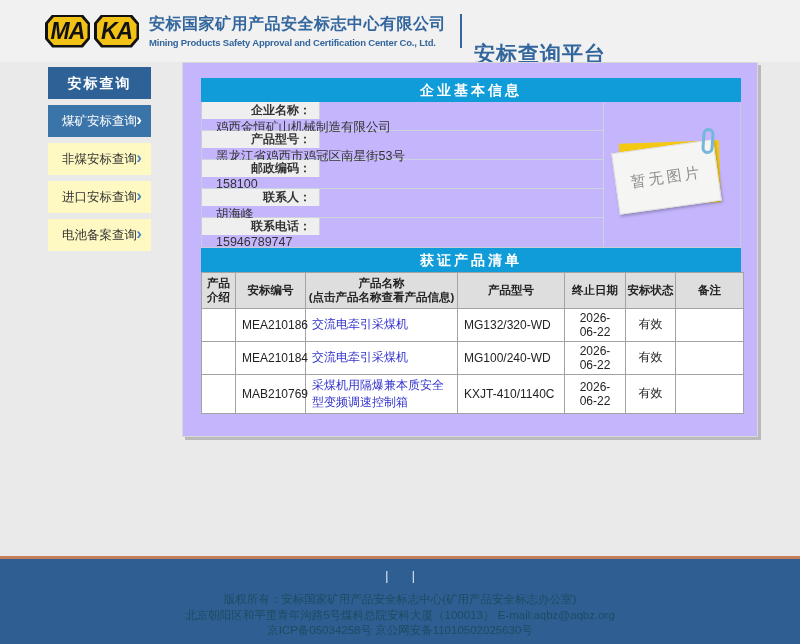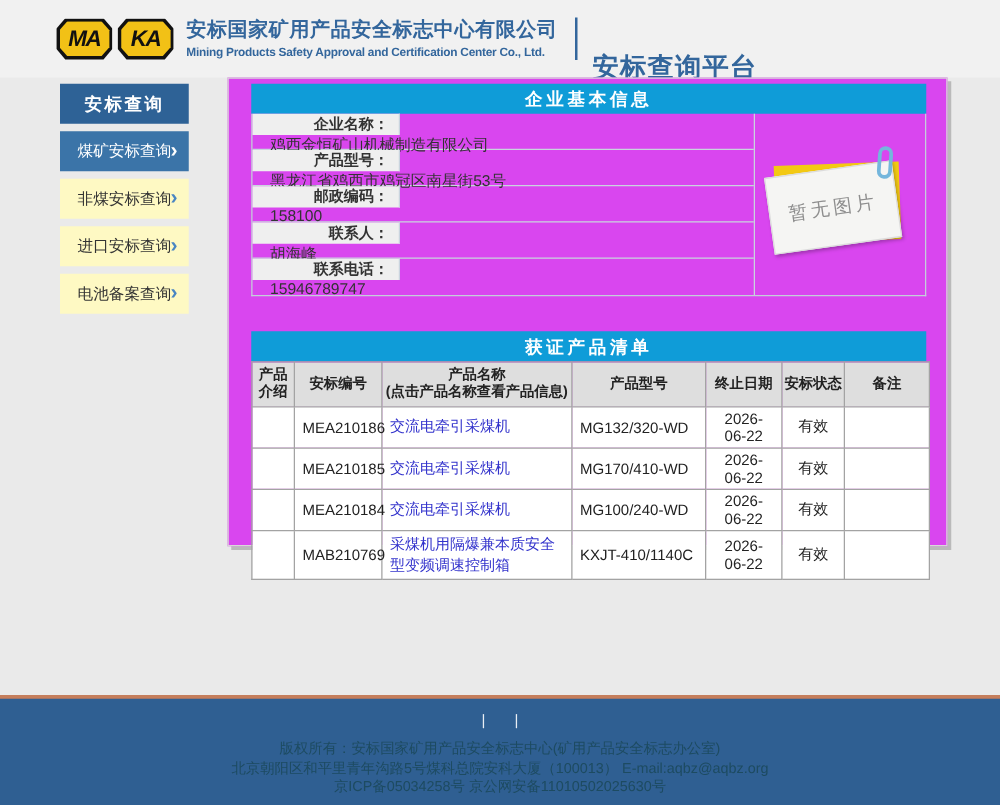--- a/index.html
+++ b/index.html
@@ -7,42 +7,42 @@
   body { background:#eaeaea; font-family:"Liberation Sans","DejaVu Sans",sans-serif; }
 
   
   .site-header { height:62px; background:#f1f1f1; display:flex; align-items:center; padding-left:45px; }
   .logo { display:flex; gap:4px; margin-right:10px; }
   .badge { position:relative; width:45px; height:33px; background:#111;
            clip-path:polygon(16% 0%,84% 0%,100% 26%,100% 74%,84% 100%,16% 100%,0% 74%,0% 26%); }
   .badge .inner { position:absolute; left:2.5px; top:2.5px; right:2.5px; bottom:2.5px; background:#f2c116;
            clip-path:polygon(16% 0%,84% 0%,100% 26%,100% 74%,84% 100%,16% 100%,0% 74%,0% 26%);
            display:flex; align-items:center; justify-content:center; }
-  .badge .inner span { font-weight:bold; font-style:italic; font-size:18px; color:#111; letter-spacing:-1px; }
+  .badge .inner span { font-weight:bold; font-style:italic; font-size:23px; color:#111; letter-spacing:-1px; }
   .org { margin-right:12px; }
   .org-cn { font-size:16px; font-weight:bold; color:#33669c; letter-spacing:0.5px; }
   .org-en { font-size:9.5px; font-weight:bold; color:#33669c; letter-spacing:-0.2px; margin-top:2px; }
   .vr { width:2px; height:34px; background:#33669c; margin:0 12px 0 2px; }
   .platform { font-size:21px; font-weight:bold; color:#33669c; letter-spacing:1px;margin-top:46px; }
 
   
   .main { position:relative; height:494px; }
   .sidebar { position:absolute; left:48px; top:5px; width:103px; }
   .side-title { height:32px; background:#2e6296; color:#fff; font-weight:bold; font-size:14px;
                 text-align:center; line-height:32px; letter-spacing:2px; margin-bottom:6px; }
   .side-item { position:relative; height:32px; background:#fef9c3; color:#333; font-size:12.5px;
                display:flex; align-items:center; justify-content:center; margin-bottom:6px; cursor:pointer; }
   .side-item .chev { position:absolute; right:9px; top:50%; transform:translateY(-54%);
                      color:#4a86c2; font-size:17px; font-weight:bold; }
   .side-item.active { background:#3b74a8; color:#fff; }
   .side-item.active .chev { color:#fff; }
 
-  .panel { position:absolute; left:182px; top:0; width:576px; height:375px; background:#d946ef;
+  .panel { position:absolute; left:182px; top:0; width:576px; height:375px; background:#c4b5fd;
            border:1px solid #d8d8d8; box-shadow:3px 3px 0 rgba(145,145,145,0.55);
-           padding:4px 16px 0 18px; }
+           padding:15px 16px 0 18px; }
 
   .tbl-title { height:24px; background:#0f9cd8; color:#fff; text-align:center; font-weight:bold;
                font-size:14px; line-height:24px; letter-spacing:3px; }
 
   
   .company-body { display:flex; border:1px solid #c4cfd9; border-top:none; }
   .company-rows { flex:1; }
   .c-row { display:flex; height:29px; border-bottom:1px solid #c9d4de;flex-direction:column; }
   .c-row:last-child { border-bottom:none; }
   .c-label { width:118px; background:#efefef; border-right:1px solid #c9d4de; display:flex;
@@ -54,21 +54,21 @@
                  transform:rotate(-2deg); }
   .card-white { position:absolute; left:11px; top:44px; width:103px; height:62px; background:#f5f5f3;
                 border:1px solid #dcdcdc; transform:rotate(-8deg);
                 box-shadow:1px 2px 3px rgba(0,0,0,0.25); display:flex; align-items:center;
                 justify-content:center; color:#8e8e8e; font-size:15px; letter-spacing:3px;
                 font-family:"Liberation Serif","DejaVu Serif",serif; }
   .paperclip { position:absolute; right:26px; top:26px; width:12px; height:26px;
                border:3px solid #74b6dc; border-radius:6px; transform:rotate(4deg); background:transparent; }
 
   
-  .products-title { margin-top:28px; }
+  .products-title { margin-top:0; }
   table.products { width:100%; border-collapse:collapse; table-layout:fixed; font-size:12px; color:#222; }
   table.products th, table.products td { border:1px solid #a3a3a3; }
   table.products thead th { background:#dedede; font-weight:bold; padding:3px 1px; line-height:1.25;
                             font-size:11.5px; text-align:center; }
   table.products tbody td { height:24px; padding:2px 6px; background:#fff; }
   .col-intro  { width:34px; }
   .col-cert   { width:70px; }
   .col-name   { width:152px; }
   .col-model  { width:107px; }
   .col-expiry { width:61px; }
@@ -203,29 +203,20 @@
   <tr>
     <td class="center"></td>
     <td class="center">MEA210186</td>
     <td class="name-cell"><a href="#">交流电牵引采煤机</a></td>
     <td>MG132/320-WD</td>
     <td class="center">2026-06-22</td>
     <td class="center">有效</td>
     <td></td>
   </tr>
 
-  <tr>
-    <td class="center"></td>
-    <td class="center">MEA210185</td>
-    <td class="name-cell"><a href="#">交流电牵引采煤机</a></td>
-    <td>MG170/410-WD</td>
-    <td class="center">2026-06-22</td>
-    <td class="center">有效</td>
-    <td></td>
-  </tr>
 
   <tr>
     <td class="center"></td>
     <td class="center">MEA210184</td>
     <td class="name-cell"><a href="#">交流电牵引采煤机</a></td>
     <td>MG100/240-WD</td>
     <td class="center">2026-06-22</td>
     <td class="center">有效</td>
     <td></td>
   </tr>

